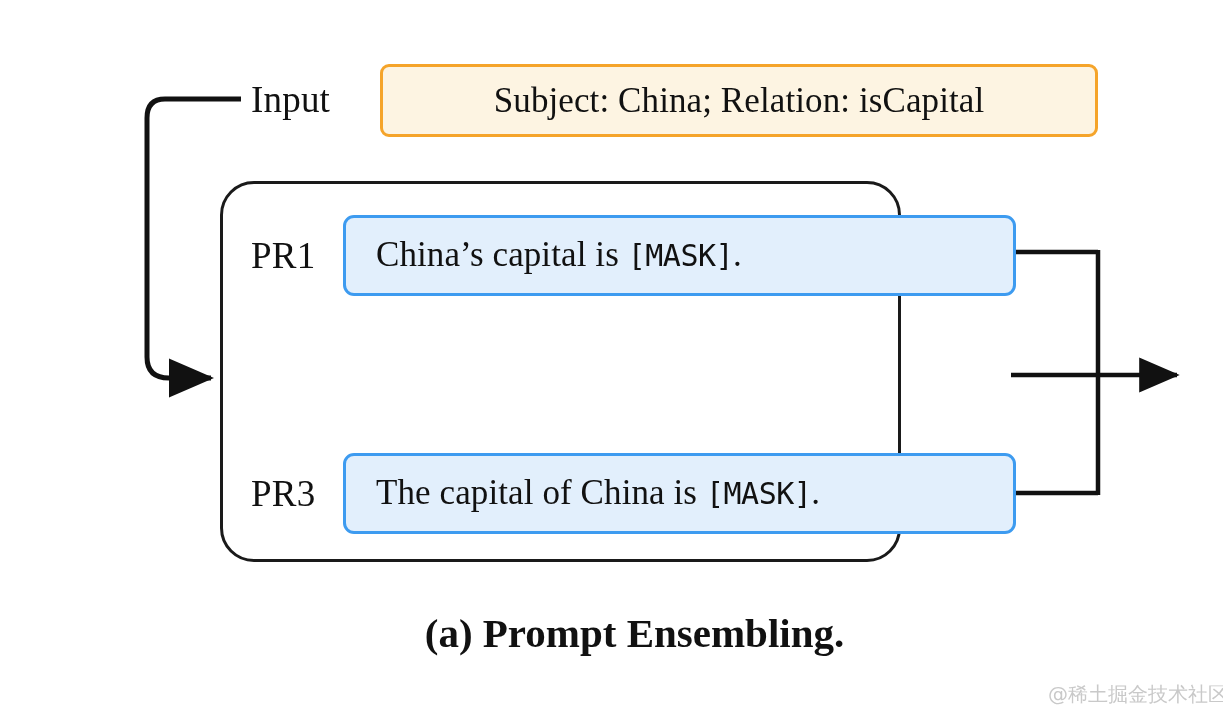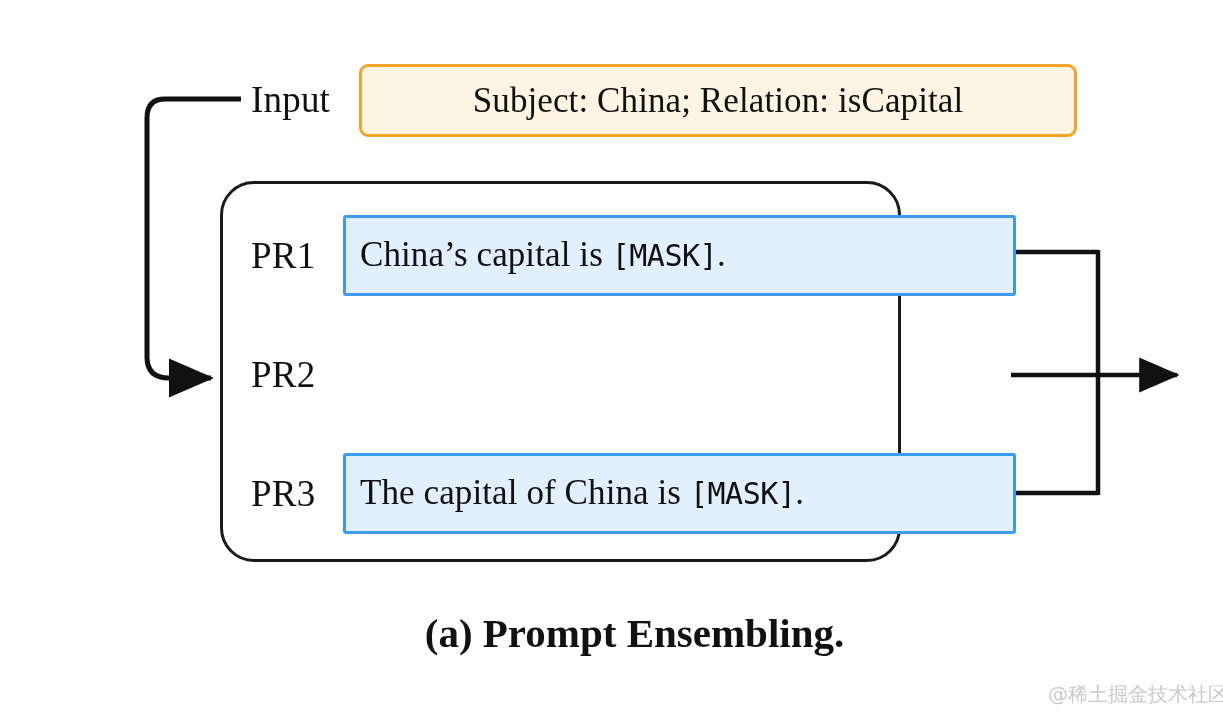--- a/index.html
+++ b/index.html
@@ -42,21 +42,21 @@
     top: 77px;
     font-size: 37px;
     line-height: 46px;
     white-space: nowrap;
     letter-spacing: 0.2px;
   }
 
   
   #input-box {
     position: absolute;
-    left: 336px;
+    left: 357px;
     top: 64px;
     width: 718px;
     height: 73px;
     box-sizing: border-box;
     background: #fdf4e2;
     border: 3px solid #f5a42a;
     border-radius: 9px;
     display: flex;
     align-items: center;
     justify-content: center;
@@ -103,24 +103,24 @@
     letter-spacing: 0.2px;
   }
 
   .prompt-box {
     box-sizing: border-box;
     height: 81px;
     flex: 0 0 673px;
     width: 673px;
     background: #e2effc;
     border: 3px solid #3d9bf0;
-    border-radius: 3px;
+    border-radius: 11px;
     display: flex;
     align-items: center;
-    padding-left: 14px;
+    padding-left: 30px;
   }
 
   .prompt-text {
     font-size: 35px;
     line-height: 42px;
     white-space: pre;
     letter-spacing: 0.1px;
   }
   .prompt-text .mask {
     font-family: "DejaVu Sans Mono", "Liberation Mono", monospace;
@@ -186,21 +186,20 @@
   <div id="prompt-container">
 
     <div class="prompt-row" id="prompt-row-0">
       <span class="prompt-tag">PR1</span>
       <div class="prompt-box">
         <span class="prompt-text"><span>China’s capital is </span><span class="mask">[MASK]</span><span>.</span></span>
       </div>
     </div>
 
     <div class="prompt-row" id="prompt-row-1">
-      <span class="prompt-tag">PR2</span>
     </div>
 
     <div class="prompt-row" id="prompt-row-2">
       <span class="prompt-tag">PR3</span>
       <div class="prompt-box">
         <span class="prompt-text"><span>The capital of China is </span><span class="mask">[MASK]</span><span>.</span></span>
       </div>
     </div>
 
   </div>

